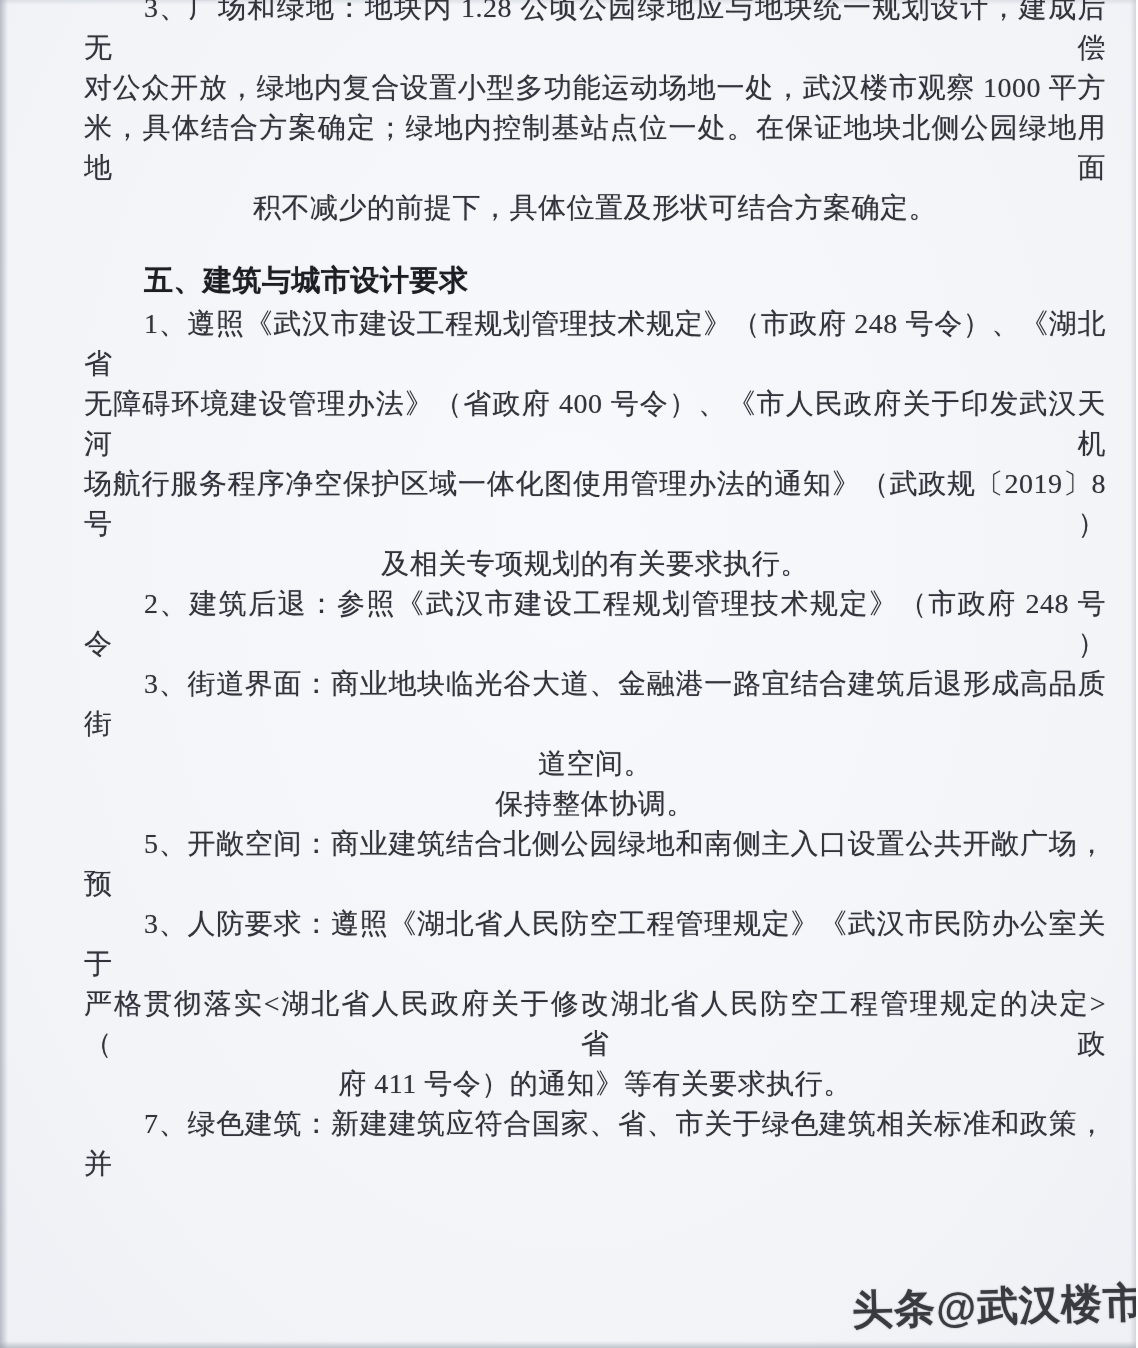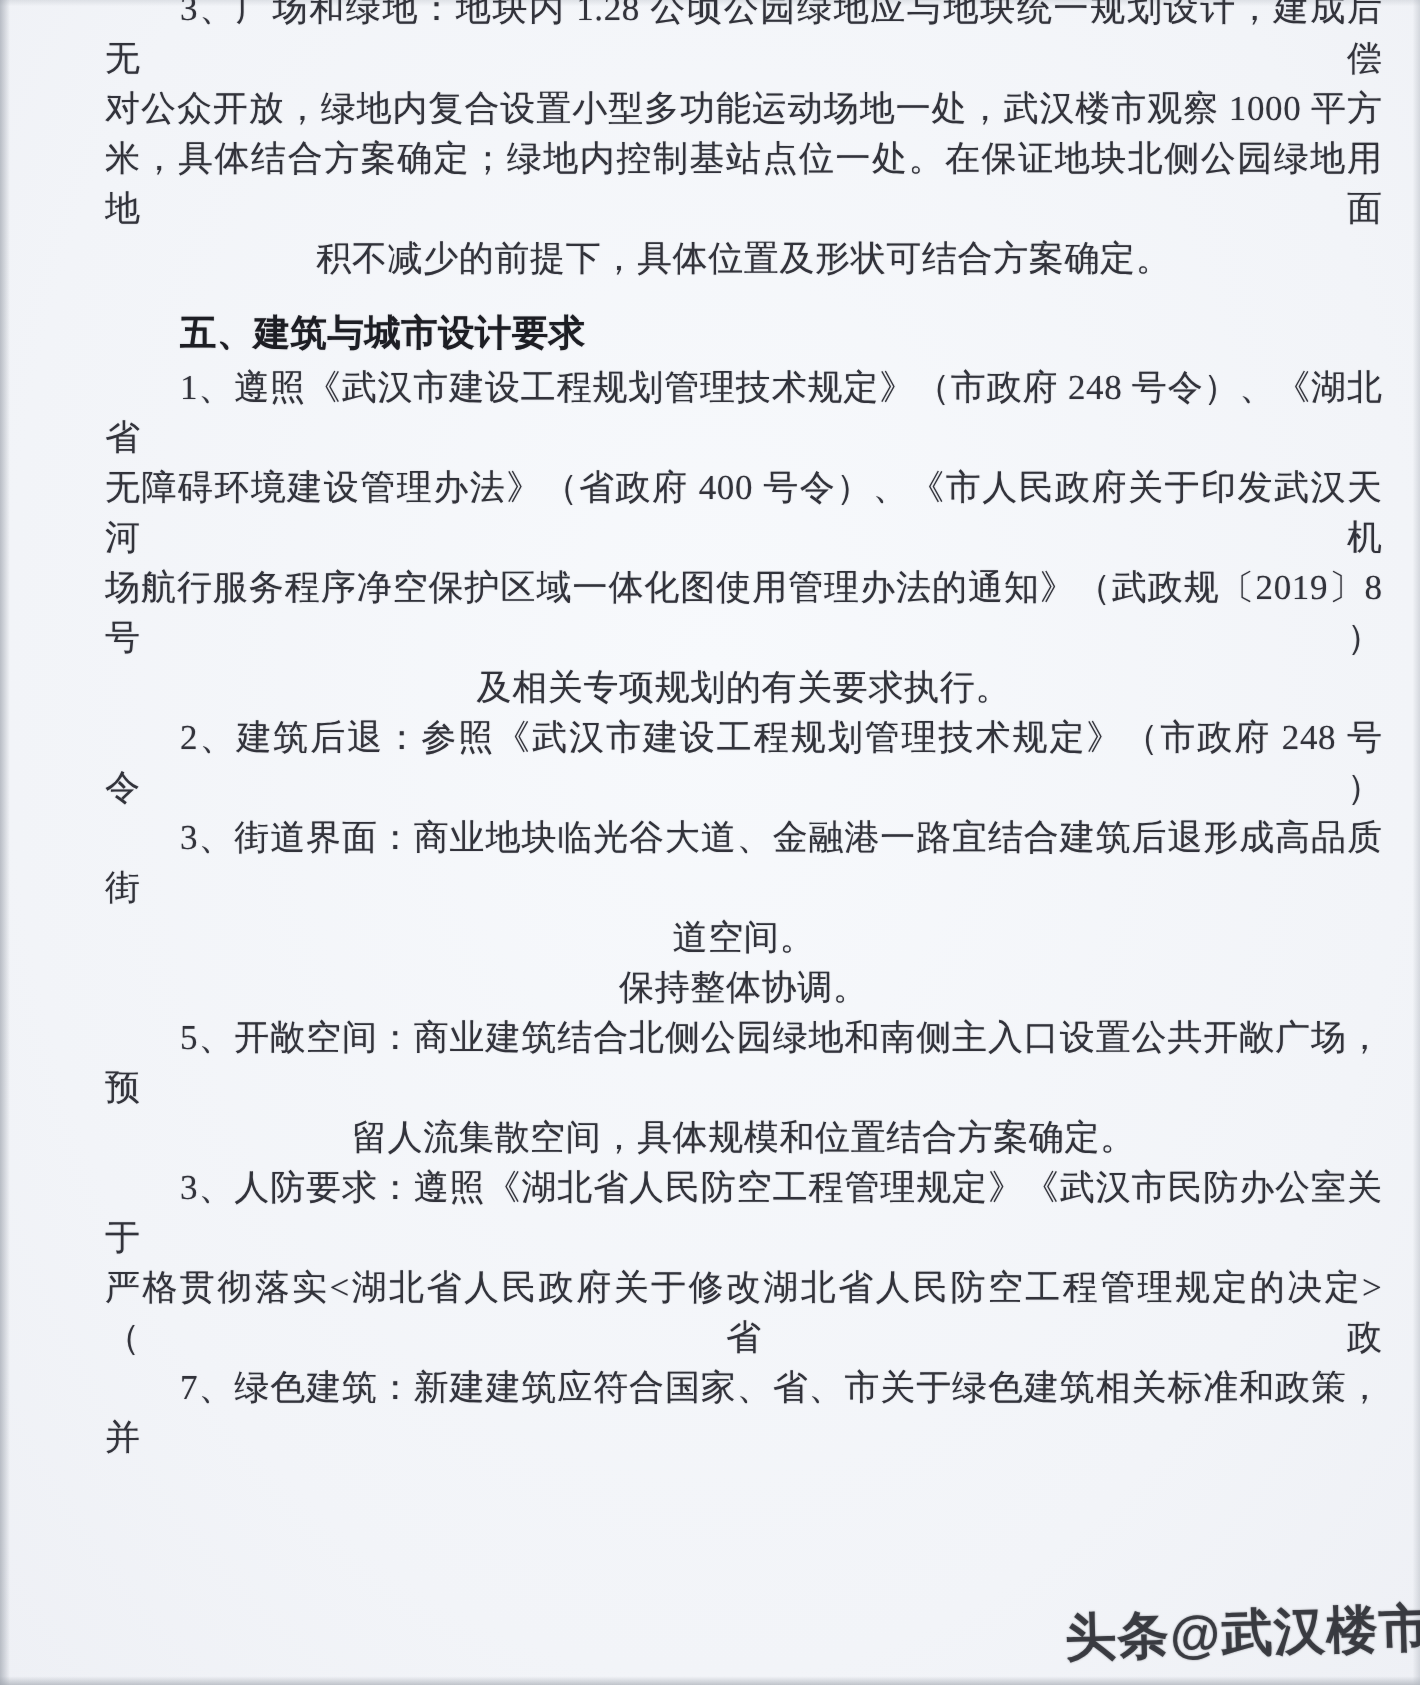--- a/index.html
+++ b/index.html
@@ -34,21 +34,21 @@
   .ln.fill { white-space: normal; text-align: justify; text-align-last: justify; }
   .ln.indent { text-indent: 60px; }
 
   .head {
     font-family: "Liberation Sans", "DejaVu Sans", sans-serif;
     font-weight: bold;
     color: #1d1e24;
     font-size: 29px;
     line-height: 40px;
     text-indent: 60px;
-    margin-top: 19px;
+    margin-top: 32px;
     margin-bottom: 4px;
     text-shadow: 0 0 1px rgba(29,30,36,0.5);
     white-space: nowrap;
   }
 
   .watermark {
     position: absolute;
     left: 852px;
     top: 1278px;
     font-family: "Liberation Sans", "DejaVu Sans", sans-serif;
@@ -73,21 +73,21 @@
     <div class="head">五、建筑与城市设计要求</div>
     <div class="ln indent fill">1、遵照《武汉市建设工程规划管理技术规定》（市政府 248 号令）、《湖北省</div>
     <div class="ln fill">无障碍环境建设管理办法》（省政府 400 号令）、《市人民政府关于印发武汉天河机</div>
     <div class="ln fill">场航行服务程序净空保护区域一体化图使用管理办法的通知》（武政规〔2019〕8 号）</div>
     <div class="ln">及相关专项规划的有关要求执行。</div>
     <div class="ln indent fill">2、建筑后退：参照《武汉市建设工程规划管理技术规定》（市政府 248 号令）</div>
     <div class="ln indent fill">3、街道界面：商业地块临光谷大道、金融港一路宜结合建筑后退形成高品质街</div>
     <div class="ln">道空间。</div>
     <div class="ln">保持整体协调。</div>
     <div class="ln indent fill">5、开敞空间：商业建筑结合北侧公园绿地和南侧主入口设置公共开敞广场，预</div>
-    <div class="ln">留人流集散空间，具体规模和位置结合方案确定。</div>
     <div class="ln indent fill">3、人防要求：遵照《湖北省人民防空工程管理规定》《武汉市民防办公室关于</div>
     <div class="ln fill">严格贯彻落实&lt;湖北省人民政府关于修改湖北省人民防空工程管理规定的决定&gt;（省政</div>
+    <div class="ln">府 411 号令）的通知》等有关要求执行。</div>
     <div class="ln indent fill">7、绿色建筑：新建建筑应符合国家、省、市关于绿色建筑相关标准和政策，并</div>
 
   </div>
 
   <div class="watermark">头条@武汉楼市观察</div>
 </div>
 
 </body></html>

